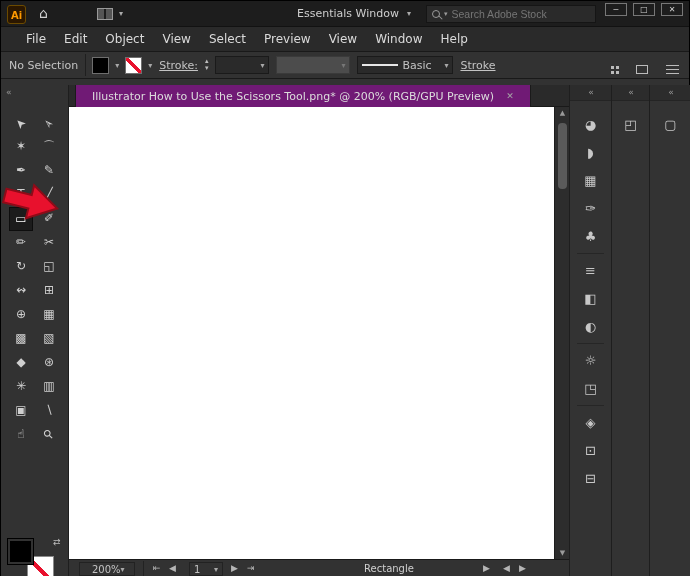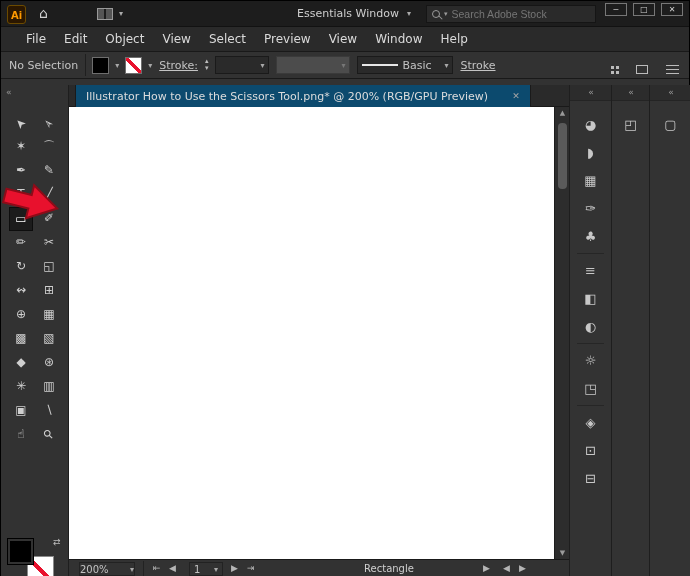--- a/index.html
+++ b/index.html
@@ -64,33 +64,33 @@
   .bigswatch.fill{left:7px;top:454px;background:#000;border:2px solid #323232;outline:1px solid #000;z-index:2}
   .bigswatch.stroke{left:27px;top:472px;background:
     linear-gradient(45deg,#fff 44%,#e8112d 44%,#e8112d 56%,#fff 56%);z-index:1}
   .swapic{position:absolute;left:52px;top:452px;font-size:9px;color:#bdbdbd}
 
   
   #red-arrow{position:absolute;left:0;top:180px;z-index:40}
 
   
   #tabbar{position:absolute;left:68px;top:84px;width:500px;height:22px;background:#2a2a2a;border-bottom:1px solid #191919}
-  .tab{position:absolute;left:6px;top:0;height:22px;background:#0c4a6e;border-left:1px solid #1a1a1a;border-right:1px solid #1a1a1a;
-    display:flex;align-items:center;gap:24px;padding:0 10px;font-size:11px;color:#dcdcdc;white-space:nowrap}
+  .tab{position:absolute;left:6px;top:0;height:22px;background:#701a75;border-left:1px solid #1a1a1a;border-right:1px solid #1a1a1a;
+    display:flex;align-items:center;gap:12px;padding:0 16px;font-size:11px;color:#dcdcdc;white-space:nowrap}
   .tab .x{font-size:9px;color:#a5a5a5}
   #canvas{position:absolute;left:68px;top:106px;width:485px;height:452px;background:#ffffff}
   #vscroll{position:absolute;left:553px;top:106px;width:15px;height:452px;background:#2d2d2d;border-left:1px solid #1e1e1e}
   #vscroll .arr{position:absolute;left:0;width:15px;text-align:center;font-size:7px;color:#9a9a9a}
   #vscroll .thumb{position:absolute;left:3px;top:16px;width:9px;height:66px;background:#5a5a5a;border-radius:4px}
 
   
   #statusbar{position:absolute;left:68px;top:558px;width:500px;height:18px;background:#323232;border-top:1px solid #191919;
     font-size:10px;color:#c3c3c3}
   #statusbar .zoombox{position:absolute;left:10px;top:2px;width:56px;height:14px;border:1px solid #222;
-    display:flex;align-items:center;justify-content:space-between;padding:0 0}
+    display:flex;align-items:center;justify-content:space-between;padding:0 12px}
   #statusbar .sv{position:absolute;left:74px;top:1px;width:1px;height:16px;background:#222}
   .navg{position:absolute;top:3px;font-size:9px;color:#b5b5b5}
   .abox{position:absolute;left:120px;top:2px;width:34px;height:14px;border:1px solid #222;
     display:flex;align-items:center;justify-content:space-between;padding:0 4px}
   .stat{position:absolute;left:260px;top:3px;width:120px;text-align:center;color:#cfcfcf}
 
   
   .dock{position:absolute;top:84px;height:492px;background:#333333;border-left:1px solid #1e1e1e}
   #dock1{left:568px;width:42px}
   #dock2{left:610px;width:38px}

